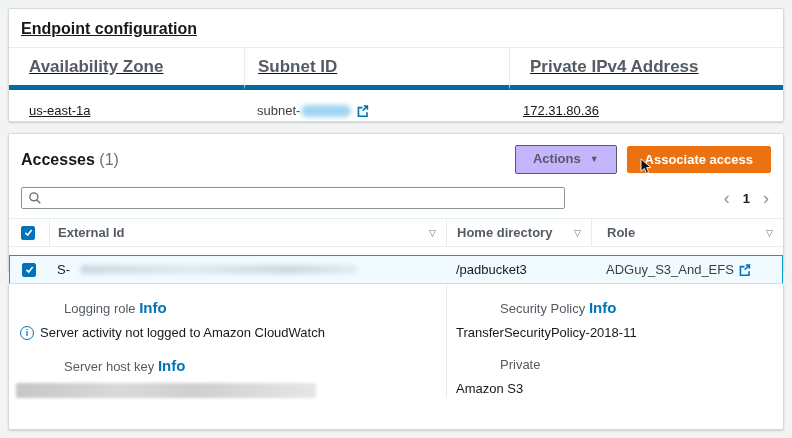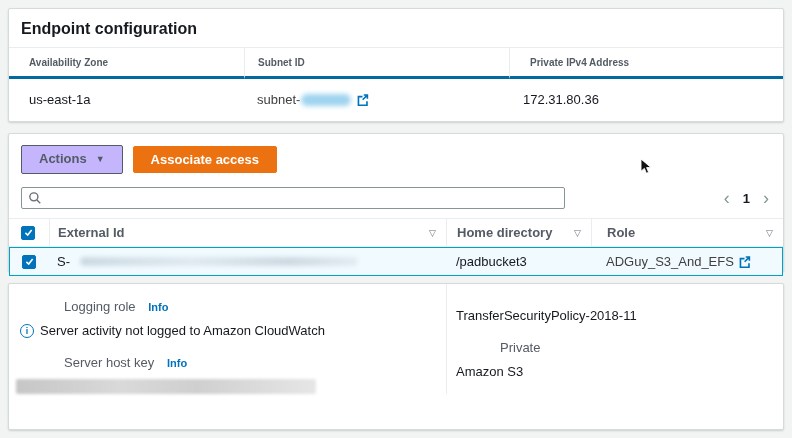--- a/index.html
+++ b/index.html
@@ -12,37 +12,37 @@
     position: relative;
     overflow: hidden;
   }
   .panel {
     position: absolute; left: 8px; width: 776px;
     background: #fff;
     border: 1px solid #d5dbdb;
     border-radius: 2px;
     box-shadow: 0 1px 2px rgba(0,28,36,.15);
   }
-  #endpoint-panel { top: 8px;  height: 114px; }
+  #endpoint-panel { top: 8px;  height: 114px; text-decoration: underline; }
   #accesses-panel { top: 133px; height: 139px; }
   #details-panel  { top: 283px; height: 147px; }
 
   .panel-head {
     display: flex; align-items: center; justify-content: space-between;
     padding: 11px 12px 9px 12px;
   }
   .panel-title { font-size: 16px; font-weight: bold; color: #16191f; }
   .panel-title .count { color: #687078; font-weight: normal; }
   .head-divided { border-bottom: 1px solid #eaeded; }
 
   
   .ep-grid { display: grid; grid-template-columns: 235px 265px 1fr; }
   .ep-h {
-    padding: 9px 8px 8px 20px; color: #545b64; font-weight: bold; font-size: 10px;
-    border-bottom: 3px solid #0369a1;
+    padding: 9px 8px 8px 20px; color: #545b64; font-weight: bold; font-size: 17px;
+    border-bottom: 5px solid #0369a1;
   }
   .ep-h.d2 { padding-left: 13px; border-left: 1px solid #eaeded; }
   .ep-h.d3 { padding-left: 20px; border-left: 1px solid #eaeded; }
   .ep-v { padding: 13px 8px 14px 20px; }
   .ep-v.d2 { padding-left: 13px; }
   .ep-v.d3 { padding-left: 14px; }
 
   .link { color: #404040; text-decoration: none; cursor: pointer; display: inline-flex; align-items: center; }
   .ext-icon { margin-left: 4px; flex: 0 0 auto; }
 
@@ -68,21 +68,21 @@
     width: 544px; height: 22px; background: #fff;
     border: 1px solid #879596; border-radius: 2px;
     display: flex; align-items: center; padding: 0 6px; gap: 5px;
   }
   .search-box input { border: none; outline: none; flex: 1; font-size: 13px; font-family: "Liberation Sans", sans-serif; background: transparent; }
   .pager { display: flex; align-items: center; gap: 13px; margin-right: 2px; }
   .chev { color: #879596; font-size: 18px; line-height: 1; cursor: pointer; }
   .pnum { font-weight: bold; color: #16191f; font-size: 13px; cursor: pointer; }
 
   .tbl { margin-top: 9px; }
-  .thead, .trow { display: grid; grid-template-columns: 40px 397px 145px 1fr; align-items: center; }
+  .thead, .trow { display: grid; grid-template-columns: 40px 397px 145px 1fr; align-items: center; margin-top: 8px; }
   .thead { border-top: 1px solid #eaeded; border-bottom: 1px solid #eaeded; height: 29px; }
   .th { color: #545b64; font-weight: bold; display: flex; align-items: center; height: 100%; padding-right: 10px; }
   .th .lbl { flex: 1; }
   .th.c2 { padding-left: 8px; border-left: 1px solid #eaeded; }
   .th.c3 { padding-left: 10px; border-left: 1px solid #eaeded; }
   .th.c4 { padding-left: 15px; border-left: 1px solid #eaeded; justify-content: space-between; }
   .sort { color: #687078; font-size: 9px; font-weight: normal; }
   .trow { height: 29px; }
   .trow.selected { background: #f1faff; border: 1px solid #00a1c9; }
   .td { display: flex; align-items: center; }
@@ -93,21 +93,21 @@
   .checkbox {
     width: 14px; height: 14px; border-radius: 2px; background: #0073bb; border: 1px solid #0073bb;
     display: inline-flex; align-items: center; justify-content: center; cursor: pointer;
   }
 
   
   .det-grid { display: grid; grid-template-columns: 437px 1fr; }
   .det-col { padding: 15px 10px 0 11px; }
   .det-col.right { border-left: 1px solid #eaeded; padding-left: 9px; }
   .field-label { color: #545b64; font-size: 13px; margin-left: 44px; }
-  .info-link { color: #0073bb; font-weight: bold; font-size: 11px; margin-left: 9px; text-decoration: none; cursor: pointer; }
+  .info-link { color: #0073bb; font-weight: bold; font-size: 15px; text-decoration: none; cursor: pointer; }
   .field-value { color: #16191f; margin-top: 9px; display: flex; align-items: center; gap: 6px; }
   .field-gap { margin-top: 17px; }
   .info-circle {
     width: 14px; height: 14px; border-radius: 50%; border: 1.5px solid #0073bb; color: #0073bb;
     display: inline-flex; align-items: center; justify-content: center;
     font-size: 9px; font-weight: bold; flex: 0 0 auto;
   }
 
   #cursor { position: absolute; left: 640px; top: 158px; width: 12px; height: 17px; pointer-events: none; }
 </style>
@@ -132,20 +132,24 @@
           <path d="M9.5 1.5H15V7h-2V4.9L8.9 9 7.5 7.6l4.1-4.1H9.5z" fill="#0073bb"></path>
         </svg>
       </a>
     </div>
     <div class="ep-v d3">172.31.80.36</div>
   </div>
 </section>
 
 <section class="panel" id="accesses-panel">
   <div class="panel-head">
+    <span class="panel-title">
+      <span>Accesses</span>
+      <span class="count">(1)</span>
+    </span>
     <span class="acc-buttons">
       <button class="btn btn-sec"><span>Actions</span><span class="caret">▼</span></button>
       <button class="btn btn-pri">Associate access</button>
     </span>
   </div>
 
   <div class="acc-toolbar">
     <div class="search-box">
       <svg width="14" height="14" viewBox="0 0 16 16">
         <circle cx="6.7" cy="6.7" r="4.6" stroke="#687078" stroke-width="1.6" fill="none"></circle>
@@ -219,20 +223,24 @@
         <span class="info-circle">i</span>
         <span>Server activity not logged to Amazon CloudWatch</span>
       </div>
       <div class="field-gap">
         <span class="field-label">Server host key</span>
         <a class="info-link">Info</a>
       </div>
       <span class="redact redact-hostkey"></span>
     </div>
     <div class="det-col right">
+      <div>
+        <span class="field-label">Security Policy</span>
+        <a class="info-link">Info</a>
+      </div>
       <div class="field-value">TransferSecurityPolicy-2018-11</div>
       <div class="field-gap">
         <span class="field-label">Private</span>
       </div>
       <div class="field-value">Amazon S3</div>
     </div>
   </div>
 </section>
 
 <svg id="cursor" viewBox="0 0 12 17">

